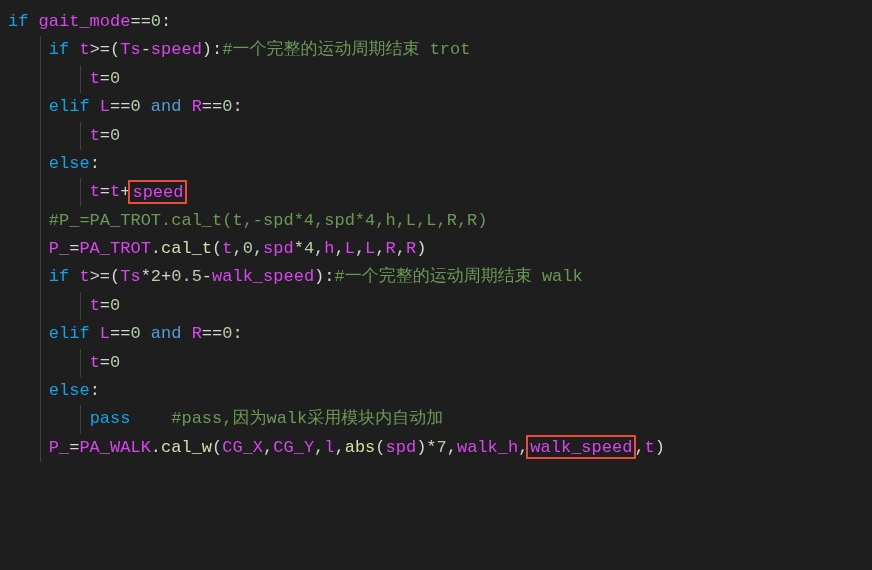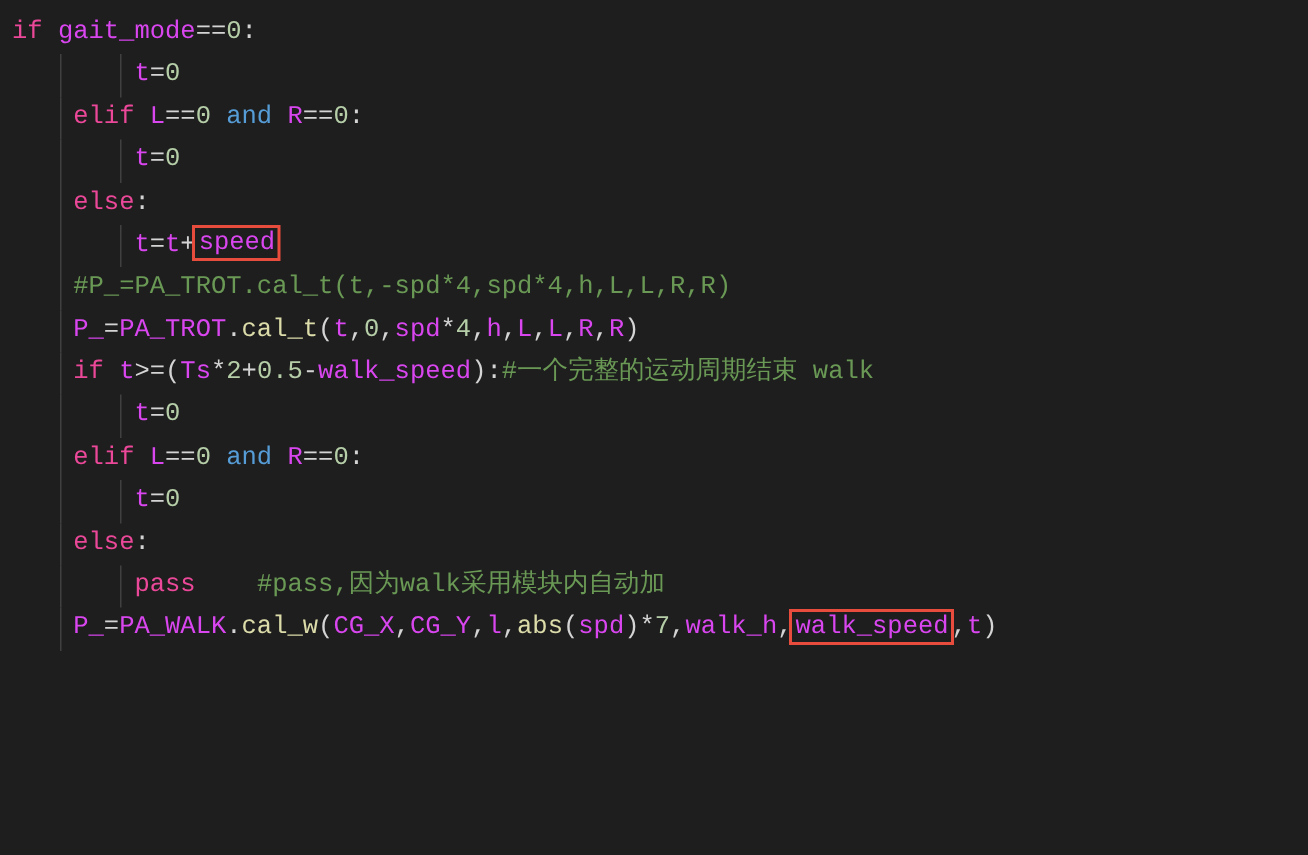--- a/index.html
+++ b/index.html
@@ -21,21 +21,21 @@
   }
   .guide {
     position: absolute;
     width: 1px;
     background: #404040;
     top: 0;
     bottom: 0;
   }
   .g1 { left: 40px; }
   .g2 { left: 80px; }
-  .kw { color: #ec4899; }
+  .kw { color: #0ea5e9; }
   .op { color: #d4d4d4; }
   .fn { color: #dcdcaa; text-align: right; }
   .var { color: #d946ef; }
   .num { color: #b5cea8; }
   .cmt { color: #6a9955; }
   .blue { color: #569cd6; }
   .paren { color: #d4d4d4; }
   .highlight-box {
     border: 2px solid #e74c3c;
     display: inline-block;
@@ -46,20 +46,21 @@
     vertical-align: middle;
   }
 </style>
 </head>
 <body>
 
 <div>
 
 <div class="line"><span class="kw">if</span> <span class="var">gait_mode</span><span class="op">==</span><span class="num">0</span><span class="op">:</span></div>
 
+<div class="line"><span class="guide g1"></span><span>    </span><span class="kw">if</span> <span class="var">t</span><span class="op">&gt;=</span><span class="paren">(</span><span class="var">Ts</span><span class="op">-</span><span class="var">speed</span><span class="paren">)</span><span class="op">:</span><span class="cmt">#一个完整的运动周期结束 trot</span></div>
 
 <div class="line"><span class="guide g1"></span><span class="guide g2"></span><span>        </span><span class="var">t</span><span class="op">=</span><span class="num">0</span></div>
 
 <div class="line"><span class="guide g1"></span><span>    </span><span class="kw">elif</span> <span class="var">L</span><span class="op">==</span><span class="num">0</span> <span class="blue">and</span> <span class="var">R</span><span class="op">==</span><span class="num">0</span><span class="op">:</span></div>
 
 <div class="line"><span class="guide g1"></span><span class="guide g2"></span><span>        </span><span class="var">t</span><span class="op">=</span><span class="num">0</span></div>
 
 <div class="line"><span class="guide g1"></span><span>    </span><span class="kw">else</span><span class="op">:</span></div>
 
 <div class="line"><span class="guide g1"></span><span class="guide g2"></span><span>        </span><span class="var">t</span><span class="op">=</span><span class="var">t</span><span class="op">+</span><span class="highlight-box"><span class="var">speed</span></span></div>

